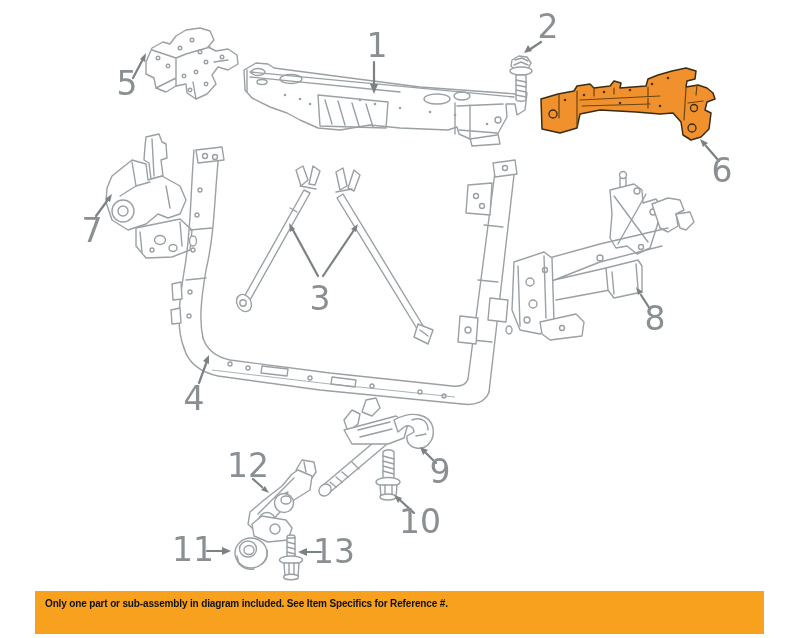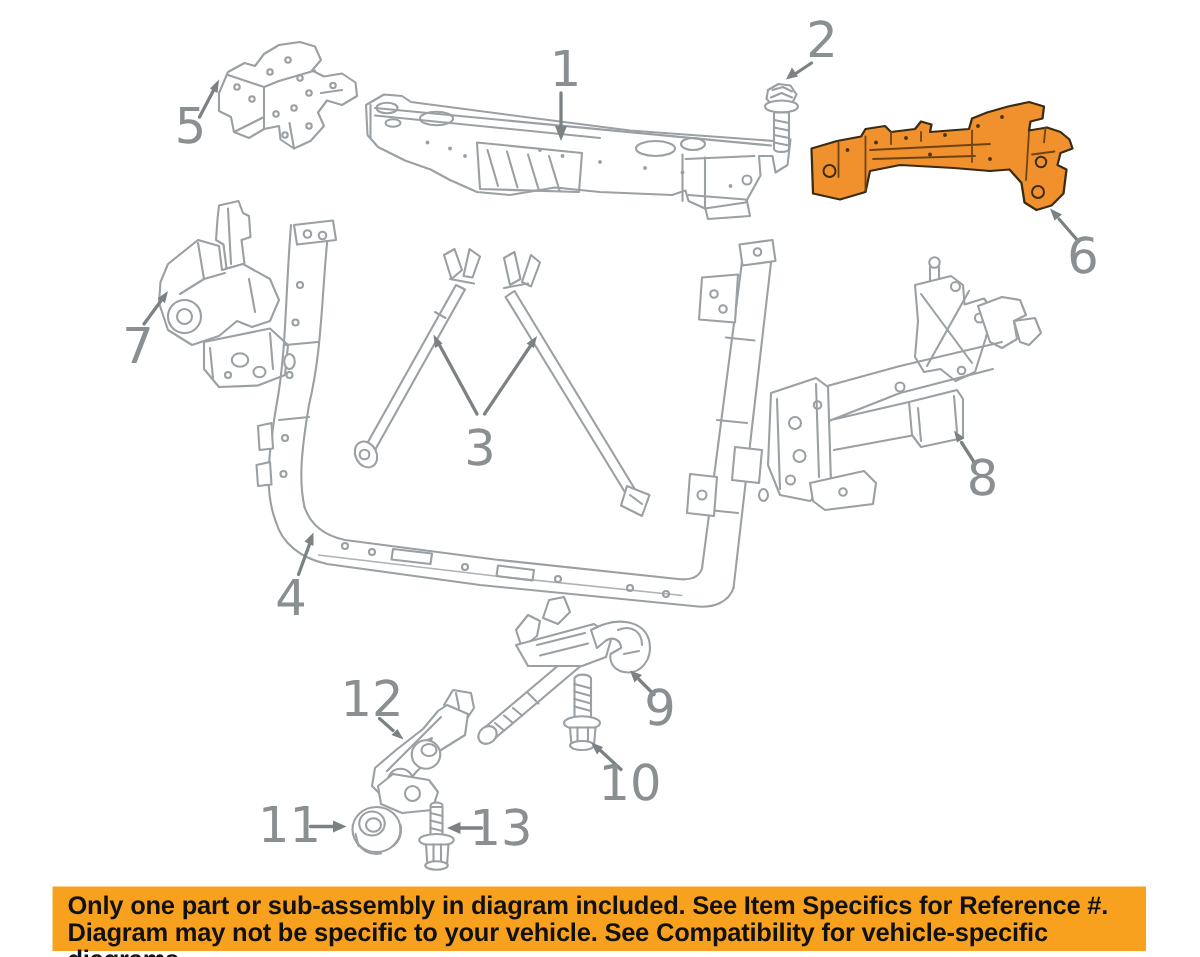--- a/index.html
+++ b/index.html
@@ -11,21 +11,21 @@
   .body{stroke:#9aa0a3;stroke-width:1.4;fill:#ffffff;stroke-linejoin:round;}
   .lt{stroke:#aeb3b5;stroke-width:1.1;fill:none;}
   .dot{fill:#9aa0a3;stroke:none;}
   .arrow{stroke:#7c8184;stroke-width:2.2;fill:none;stroke-linecap:round;}
   .ah{fill:#7c8184;stroke:none;}
   .hl{fill:#F0912E;stroke:#3a2c12;stroke-width:1.5;stroke-linejoin:round;}
   .hld{stroke:#6d4410;stroke-width:1.2;fill:none;stroke-linecap:round;}
   .hlh{stroke:#3a2c12;stroke-width:1.3;fill:none;}
   .hldot{fill:#4a3410;stroke:none;}
   .banner{position:absolute;left:35px;top:591px;width:729px;height:43px;box-sizing:border-box;
-          padding:4px 10px 0 10px;color:#111111;font-weight:bold;font-size:17px;line-height:18px;
+          padding:4px 10px 0 10px;color:#111111;font-weight:bold;font-size:10px;line-height:18px;
           letter-spacing:-0.15px;}
 </style>
 </head>
 <body>
 
 <div class="stage">
   <svg width="800" height="588" viewBox="0 0 800 588">
 
     <g>
       <path class="body" d="M146,62 L152,48 L163,42 L170,44 L176,36 L186,30 L200,28 L210,31 L214,40 L208,47 L216,51 L228,49 L237,55 L238,64 L228,70 L218,67 L212,75 L216,84 L207,94 L196,99 L187,93 L186,84 L176,86 L166,92 L156,88 L154,78 L146,74 Z"></path>
@@ -305,15 +305,14 @@
       <text x="440" y="483">9</text>
       <text x="420" y="533">10</text>
       <text x="193" y="561">11</text>
       <text x="248" y="477">12</text>
       <text x="334" y="563">13</text>
     </g>
   </svg>
 
   <div class="banner" style="background:#F7A11E;">
     <div>Only one part or sub-assembly in diagram included. See Item Specifics for Reference #.</div>
-    <div>Diagram may not be specific to your vehicle. See Compatibility for vehicle-specific diagrams.</div>
   </div>
 </div>
 
 </body></html>

